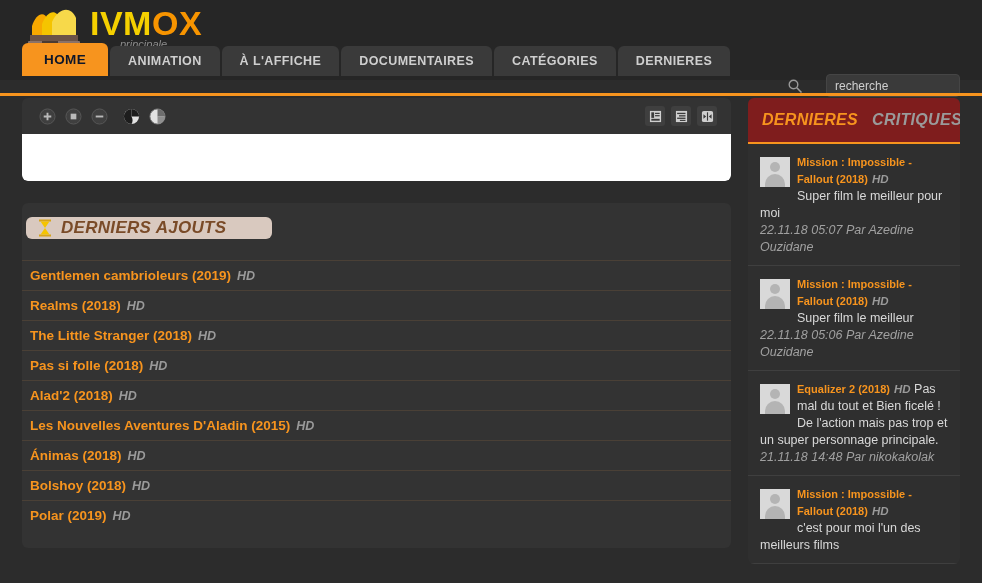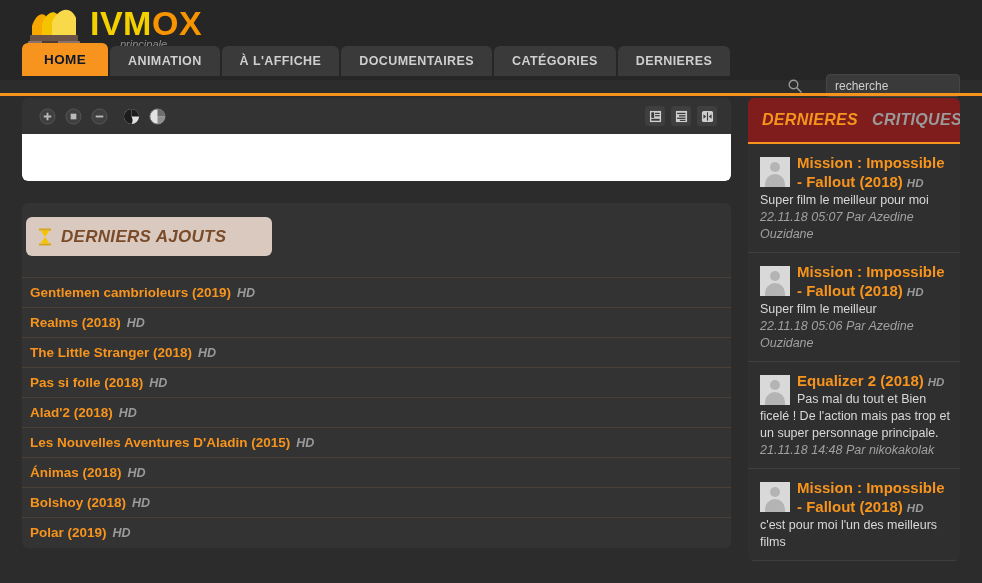--- a/index.html
+++ b/index.html
@@ -131,21 +131,21 @@
   
   .list-panel {
     margin-top: 22px;
     background: #333333;
     border-radius: 6px;
     padding: 10px 0 0 0;
     min-height: 345px;
   }
   .section-head {
     margin: 4px 3px 0 4px;
-    width: 246px; height: 39px;
+    width: 246px; height: 22px;
     background: #d9c9bf;
     border-radius: 6px;
     display: flex; align-items: center;
     padding-left: 12px;
     gap: 9px;
   }
   .hourglass { width: 14px; height: 18px; display:block; }
   .section-title {
     color: #7a4b28;
     font-size: 17px;
@@ -216,21 +216,21 @@
   }
   .avatar::after {
     content: ""; position: absolute;
     left: 5px; top: 17px;
     width: 20px; height: 16px;
     border-radius: 10px 10px 0 0;
     background: #b4b4b4;
   }
   .review-text-wrap { font-size: 12.5px; line-height: 17px; color: #d8d8d8; }
   .review-film {
-    color: #f7941e; font-size: 15px; font-weight: bold;
+    color: #f7941e; font-size: 11px; font-weight: bold;
   }
   .review-hd {
     color: #9a9a9a; font-size: 11.5px; font-style: italic; font-weight: bold;
     margin-left: 4px;
   }
   .review-comment { color: #d8d8d8; }
   .review-meta {
     color: #a0a0a0; font-style: italic; font-size: 12.5px;
   }
   .clearfix::after { content: ""; display: block; clear: both; }

